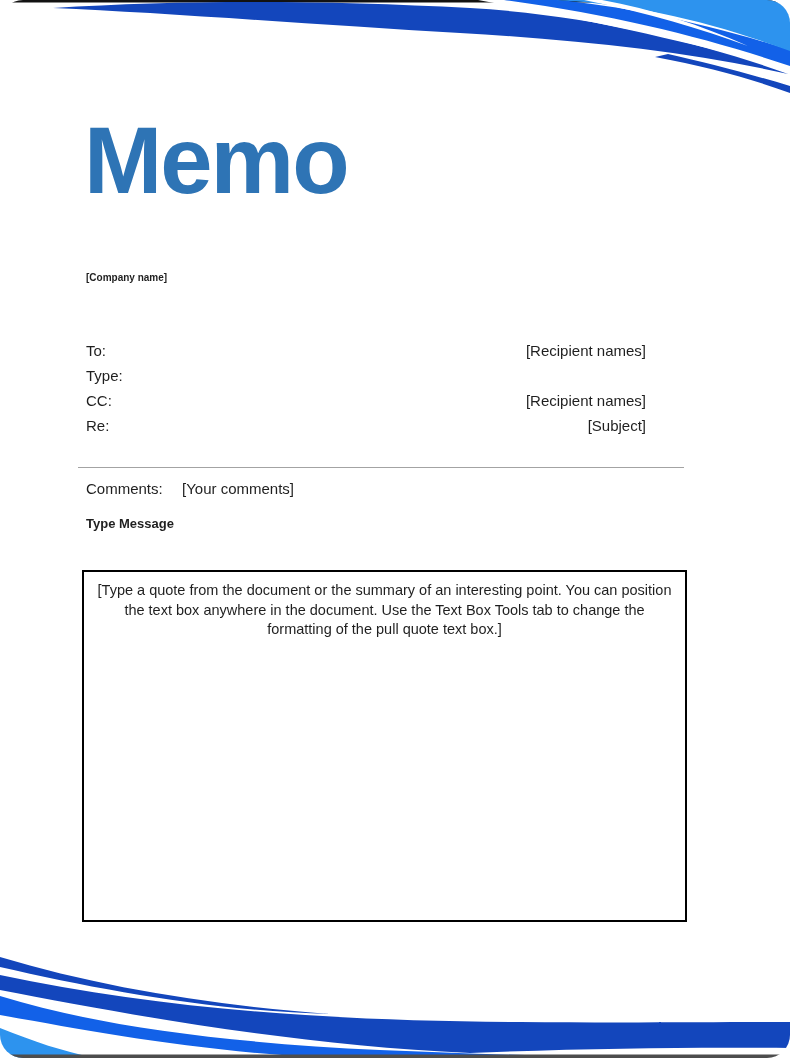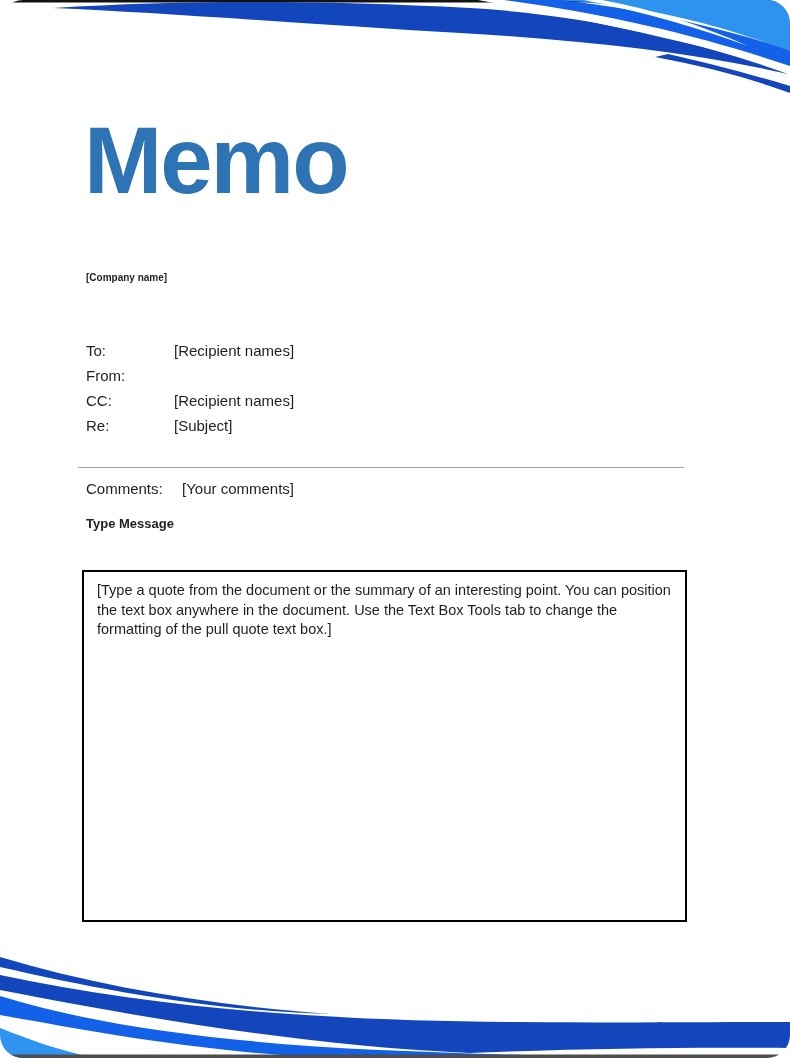--- a/index.html
+++ b/index.html
@@ -22,21 +22,21 @@
   }
   .company{
     position:absolute;left:86px;top:272px;
     font-size:10px;font-weight:bold;
   }
   .fields{
     position:absolute;left:86px;top:306px;width:560px;margin-top:32px;
   }
   .frow{display:flex;height:25px;line-height:25px;font-size:15px;}
   .frow .lbl{width:88px;flex:0 0 88px;}
-  .frow .val{flex:1;}
+  .frow .val{flex:1;text-align:right;}
   .divider{
     position:absolute;left:78px;top:467px;width:606px;height:0;
     border-top:1px solid #a3a3a3;
   }
   .comments-row{
     position:absolute;left:86px;top:479px;width:560px;
     display:flex;font-size:15px;line-height:19px;gap:8px;
   }
   .comments-row .lbl{width:88px;flex:0 0 88px;}
   .msg-heading{
@@ -45,20 +45,21 @@
   }
   .msg-box{
     position:absolute;left:82px;top:570px;
     width:605px;height:352px;
     border:2px solid #000000;
     box-sizing:border-box;
     padding:9px 13px;
     font-size:14.5px;line-height:19.5px;
     background:#ffffff;
     cursor:text;
+    text-align:center;
   }
 </style>
 </head>
 <body>
 
 <div class="page">
 
   <svg class="wave wave-header" viewBox="0 0 790 110" preserveAspectRatio="none" aria-hidden="true">
 
     <rect x="0" y="0" width="790" height="2.5" fill="#121212"></rect>
@@ -79,21 +80,21 @@
   <div class="memo-title" style="color:#2E74B5">Memo</div>
 
   <div class="company">[Company name]</div>
 
   <div class="fields">
     <div class="frow">
       <span class="lbl">To:</span>
       <span class="val">[Recipient names]</span>
     </div>
     <div class="frow">
-      <span class="lbl">From:</span>
+      <span class="lbl">Type:</span>
     </div>
     <div class="frow">
       <span class="lbl">CC:</span>
       <span class="val">[Recipient names]</span>
     </div>
     <div class="frow">
       <span class="lbl">Re:</span>
       <span class="val">[Subject]</span>
     </div>
   </div>

